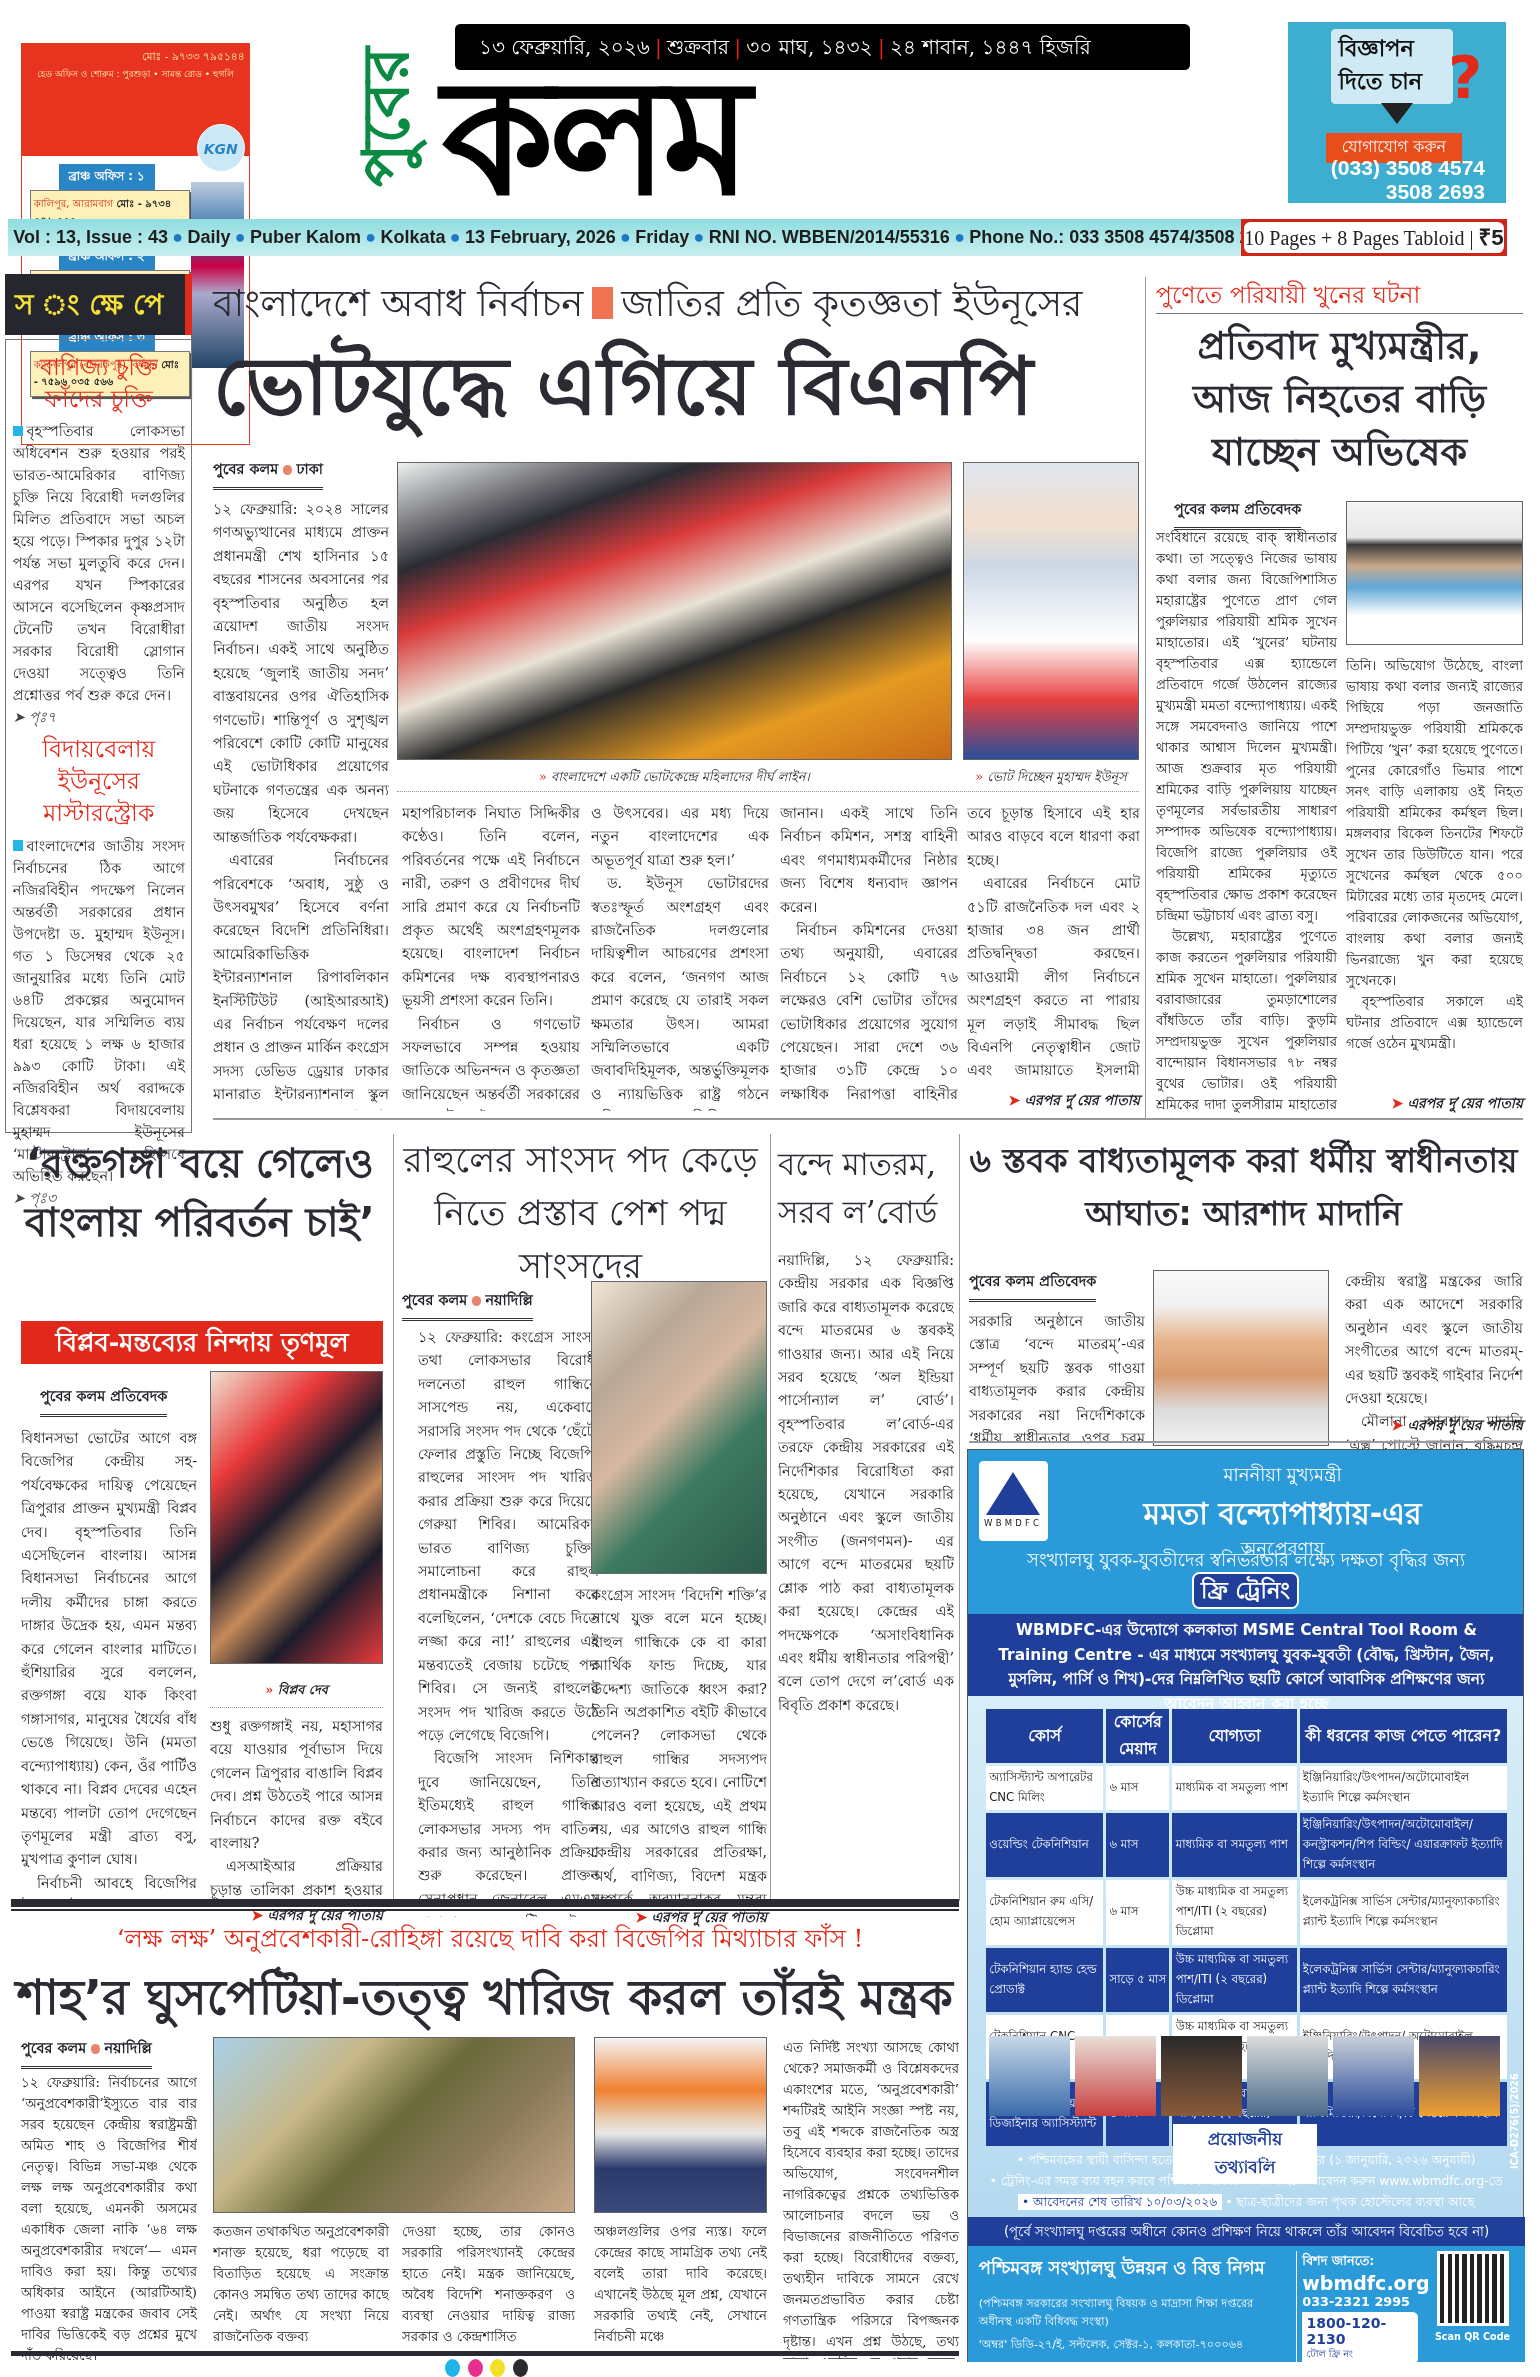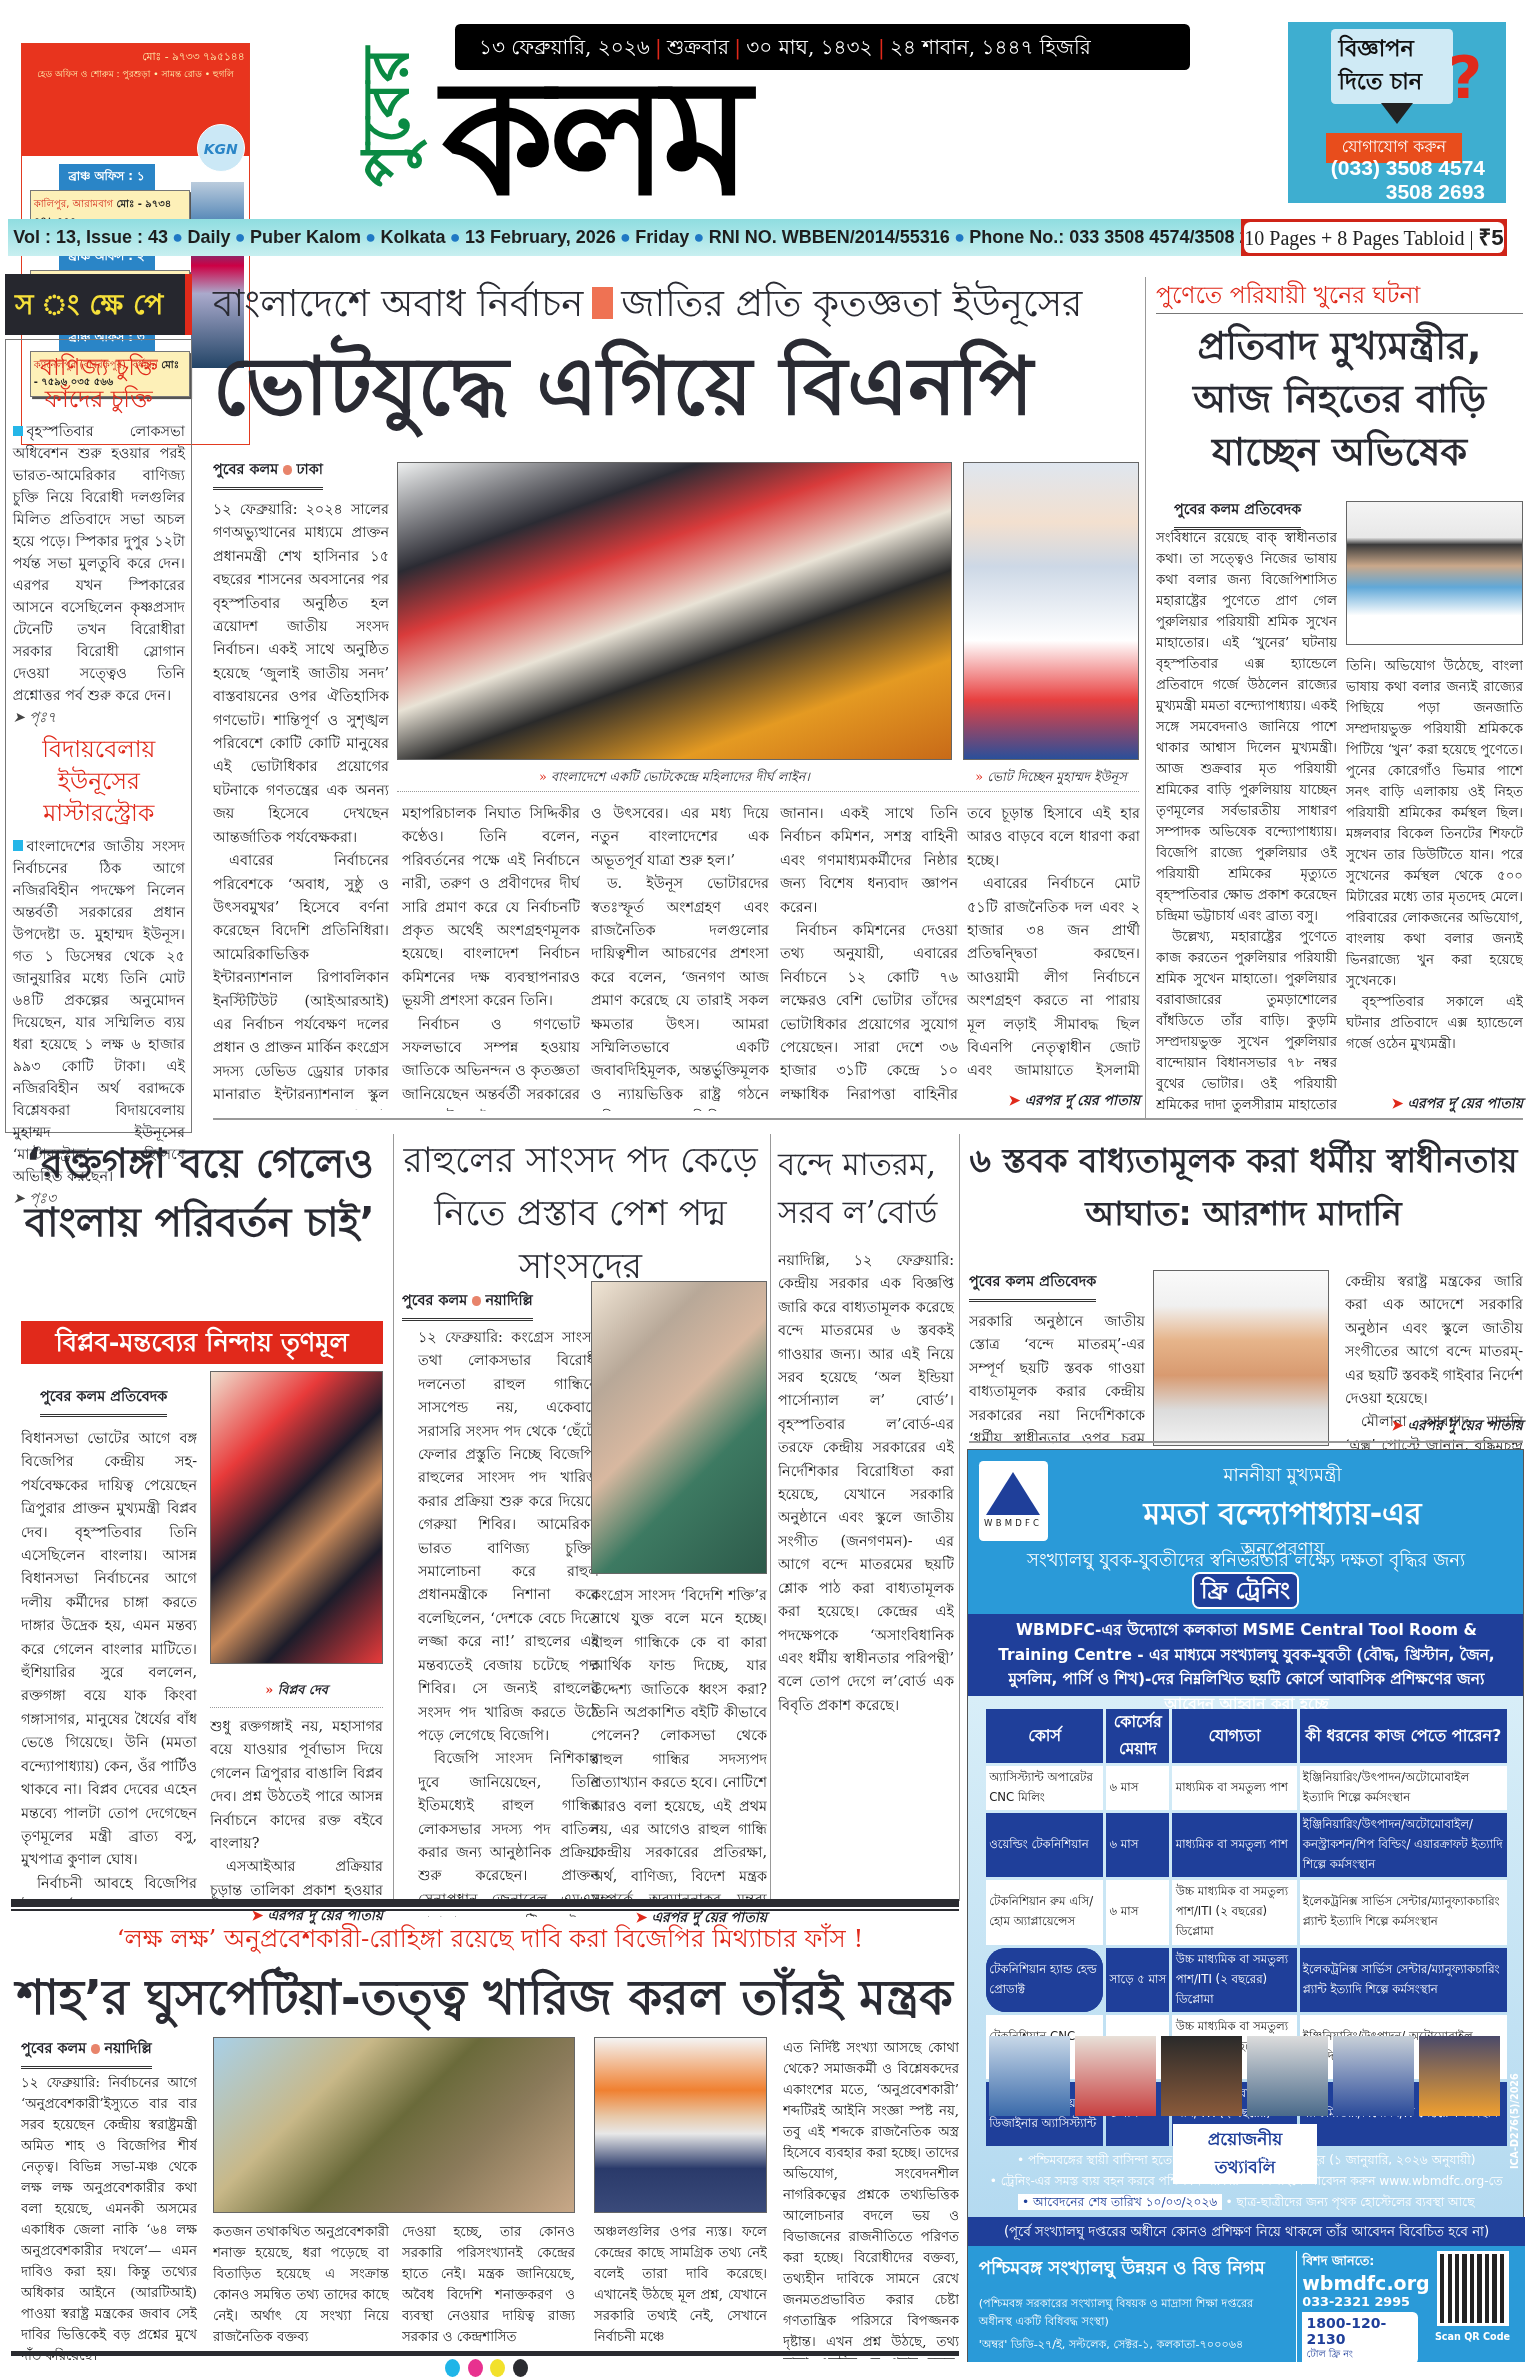--- a/index.html
+++ b/index.html
@@ -276,21 +276,21 @@
           <td style="padding: 2.1px 3.2px; background: rgb(31, 63, 154);">মাধ্যমিক বা সমতুল্য পাশ</td>
           <td style="padding: 2.1px 3.2px; background: rgb(31, 63, 154);">ইঞ্জিনিয়ারিং/উৎপাদন/অটোমোবাইল/ কনস্ট্রাকশন/শিপ বিল্ডিং/ এয়ারক্রাফট ইত্যাদি শিল্পে কর্মসংস্থান</td>
         </tr>
         <tr style="background: rgb(255, 255, 255); color: rgb(34, 34, 34); height: 44px;">
           <td style="padding: 2.1px 3.2px; background: rgb(255, 255, 255);">টেকনিশিয়ান রুম এসি/ হোম অ্যাপ্লায়েন্সেস</td>
           <td style="padding: 2.1px 3.2px; background: rgb(255, 255, 255);">৬ মাস</td>
           <td style="padding: 2.1px 3.2px; background: rgb(255, 255, 255);">উচ্চ মাধ্যমিক বা সমতুল্য পাশ/ITI (২ বছরের) ডিপ্লোমা</td>
           <td style="padding: 2.1px 3.2px; background: rgb(255, 255, 255);">ইলেকট্রনিক্স সার্ভিস সেন্টার/ম্যানুফ্যাকচারিং প্ল্যান্ট ইত্যাদি শিল্পে কর্মসংস্থান</td>
         </tr>
         <tr style="background: rgb(31, 63, 154); color: rgb(255, 255, 255); height: 44px;">
-          <td style="padding: 2.1px 3.2px; background: rgb(31, 63, 154); border-radius: 20px;">টেকনিশিয়ান হ্যান্ড হেল্ড প্রোডাক্ট</td>
+          <td style="padding: 2.1px 3.2px; background: rgb(31, 63, 154);">টেকনিশিয়ান হ্যান্ড হেল্ড প্রোডাক্ট</td>
           <td style="padding: 2.1px 3.2px; background: rgb(31, 63, 154);">সাড়ে ৫ মাস</td>
           <td style="padding: 2.1px 3.2px; background: rgb(31, 63, 154);">উচ্চ মাধ্যমিক বা সমতুল্য পাশ/ITI (২ বছরের) ডিপ্লোমা</td>
           <td style="padding: 2.1px 3.2px; background: rgb(31, 63, 154);">ইলেকট্রনিক্স সার্ভিস সেন্টার/ম্যানুফ্যাকচারিং প্ল্যান্ট ইত্যাদি শিল্পে কর্মসংস্থান</td>
         </tr>
         <tr style="background: rgb(255, 255, 255); color: rgb(34, 34, 34); height: 44px;">
           <td style="padding: 2.1px 3.2px; background: rgb(255, 255, 255);">টেকনিশিয়ান CNC মেশিনিং</td>
           <td style="padding: 2.1px 3.2px; background: rgb(255, 255, 255);">৬ মাস</td>
           <td style="padding: 2.1px 3.2px; background: rgb(255, 255, 255);">উচ্চ মাধ্যমিক বা সমতুল্য পাশ/ITI (২ বছরের) ডিপ্লোমা</td>
           <td style="padding: 2.1px 3.2px; background: rgb(255, 255, 255);">ইঞ্জিনিয়ারিং/উৎপাদন/ অটোমোবাইল ইত্যাদি শিল্পে কর্মসংস্থান</td>
         </tr>

